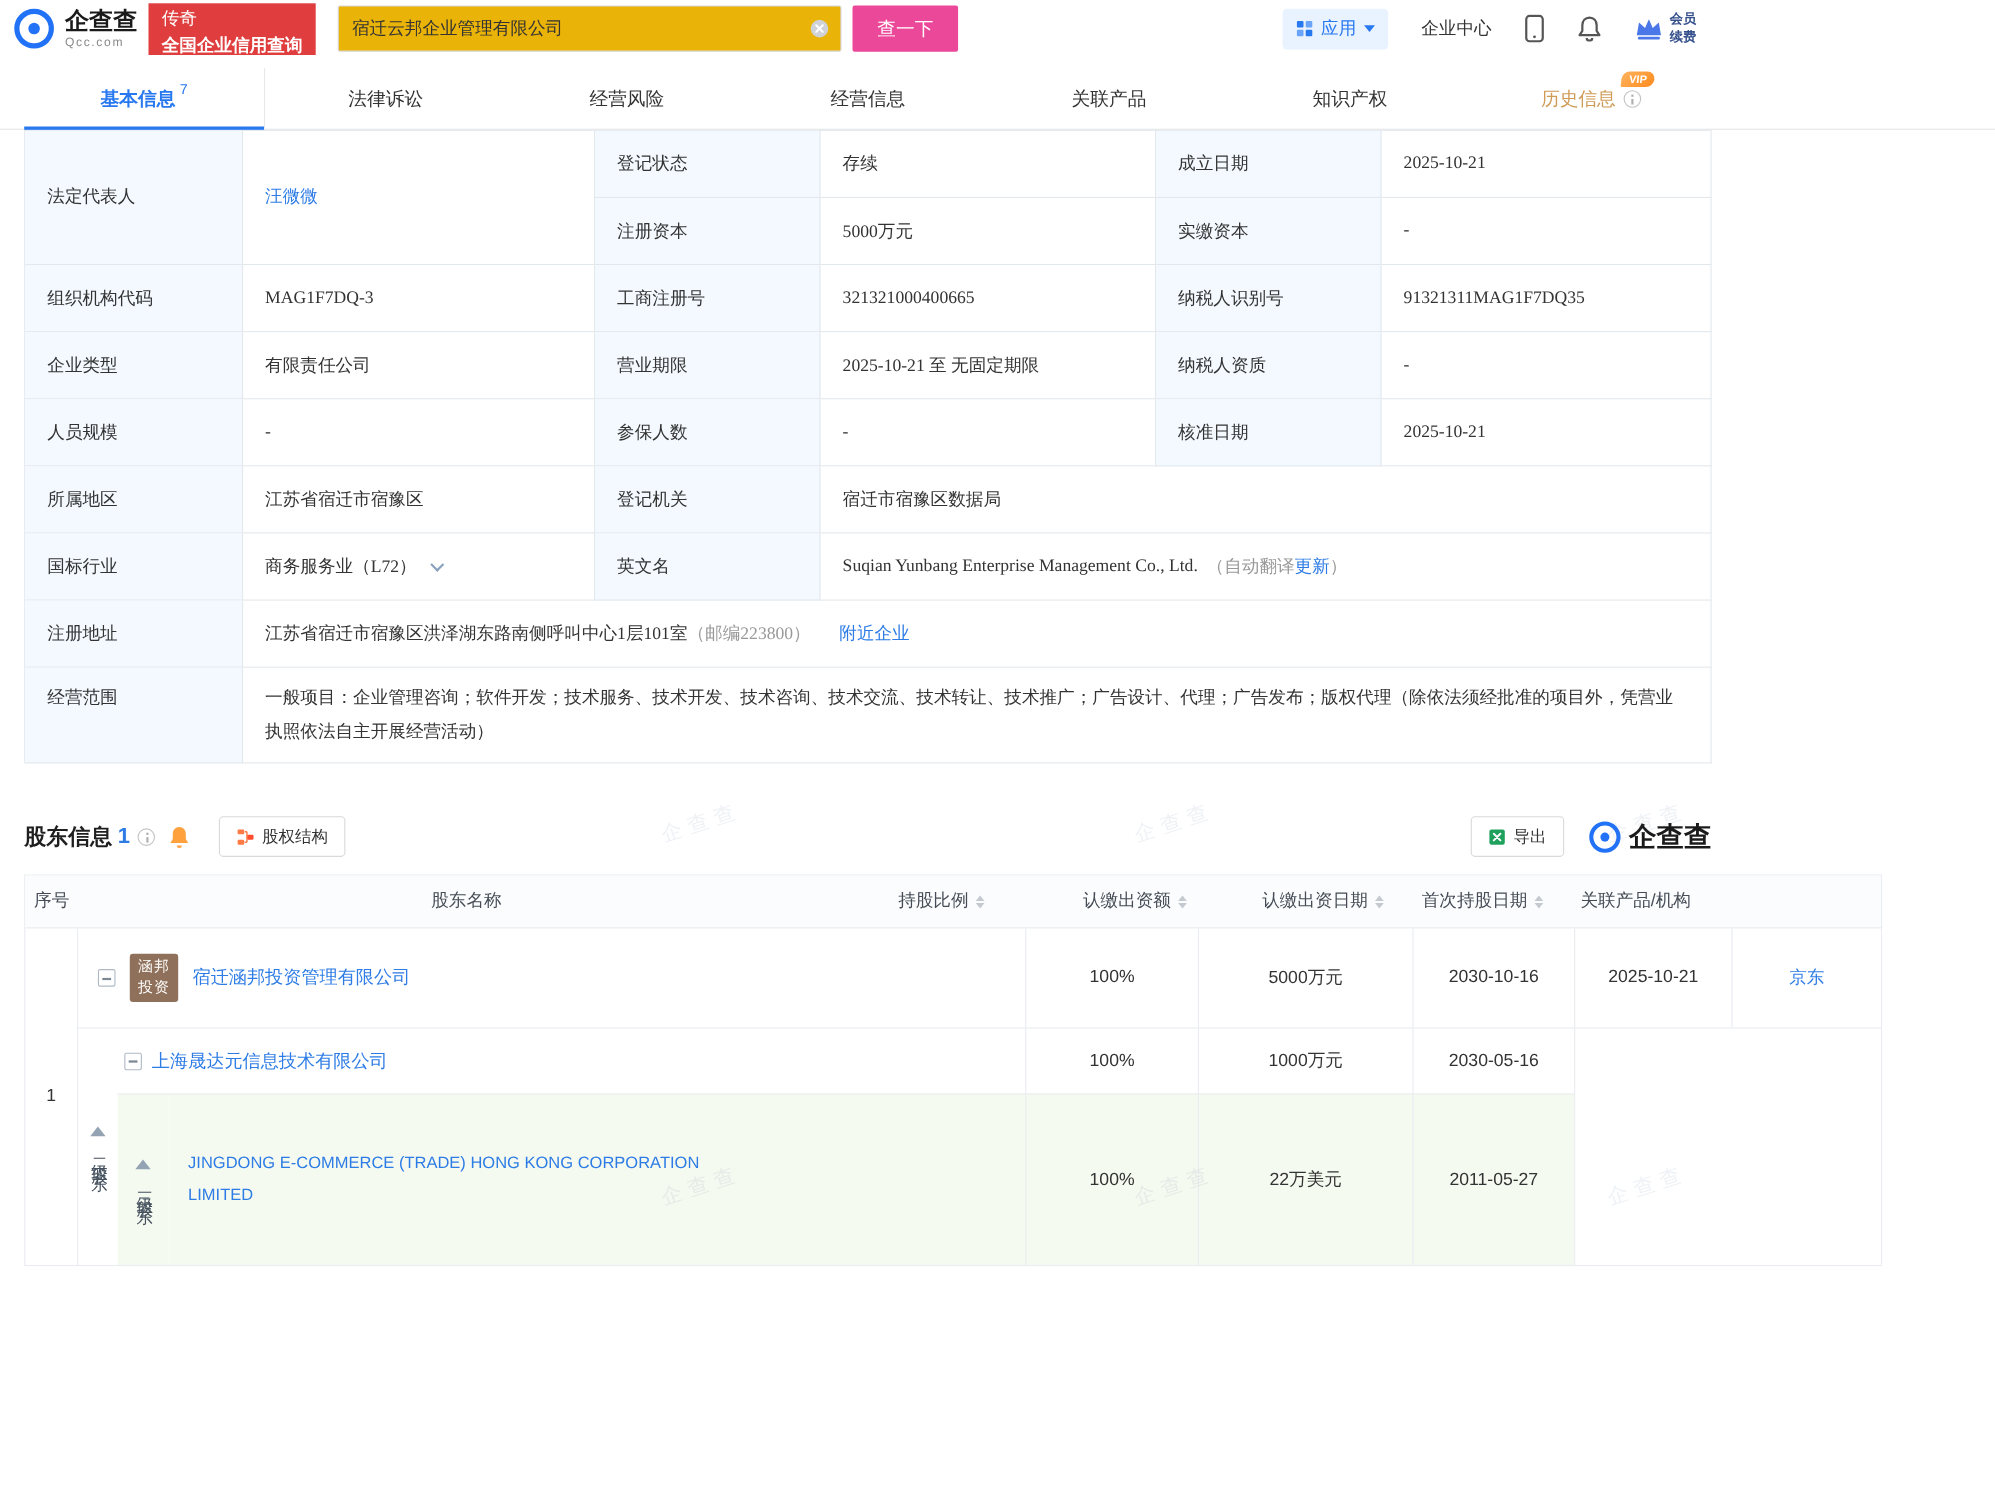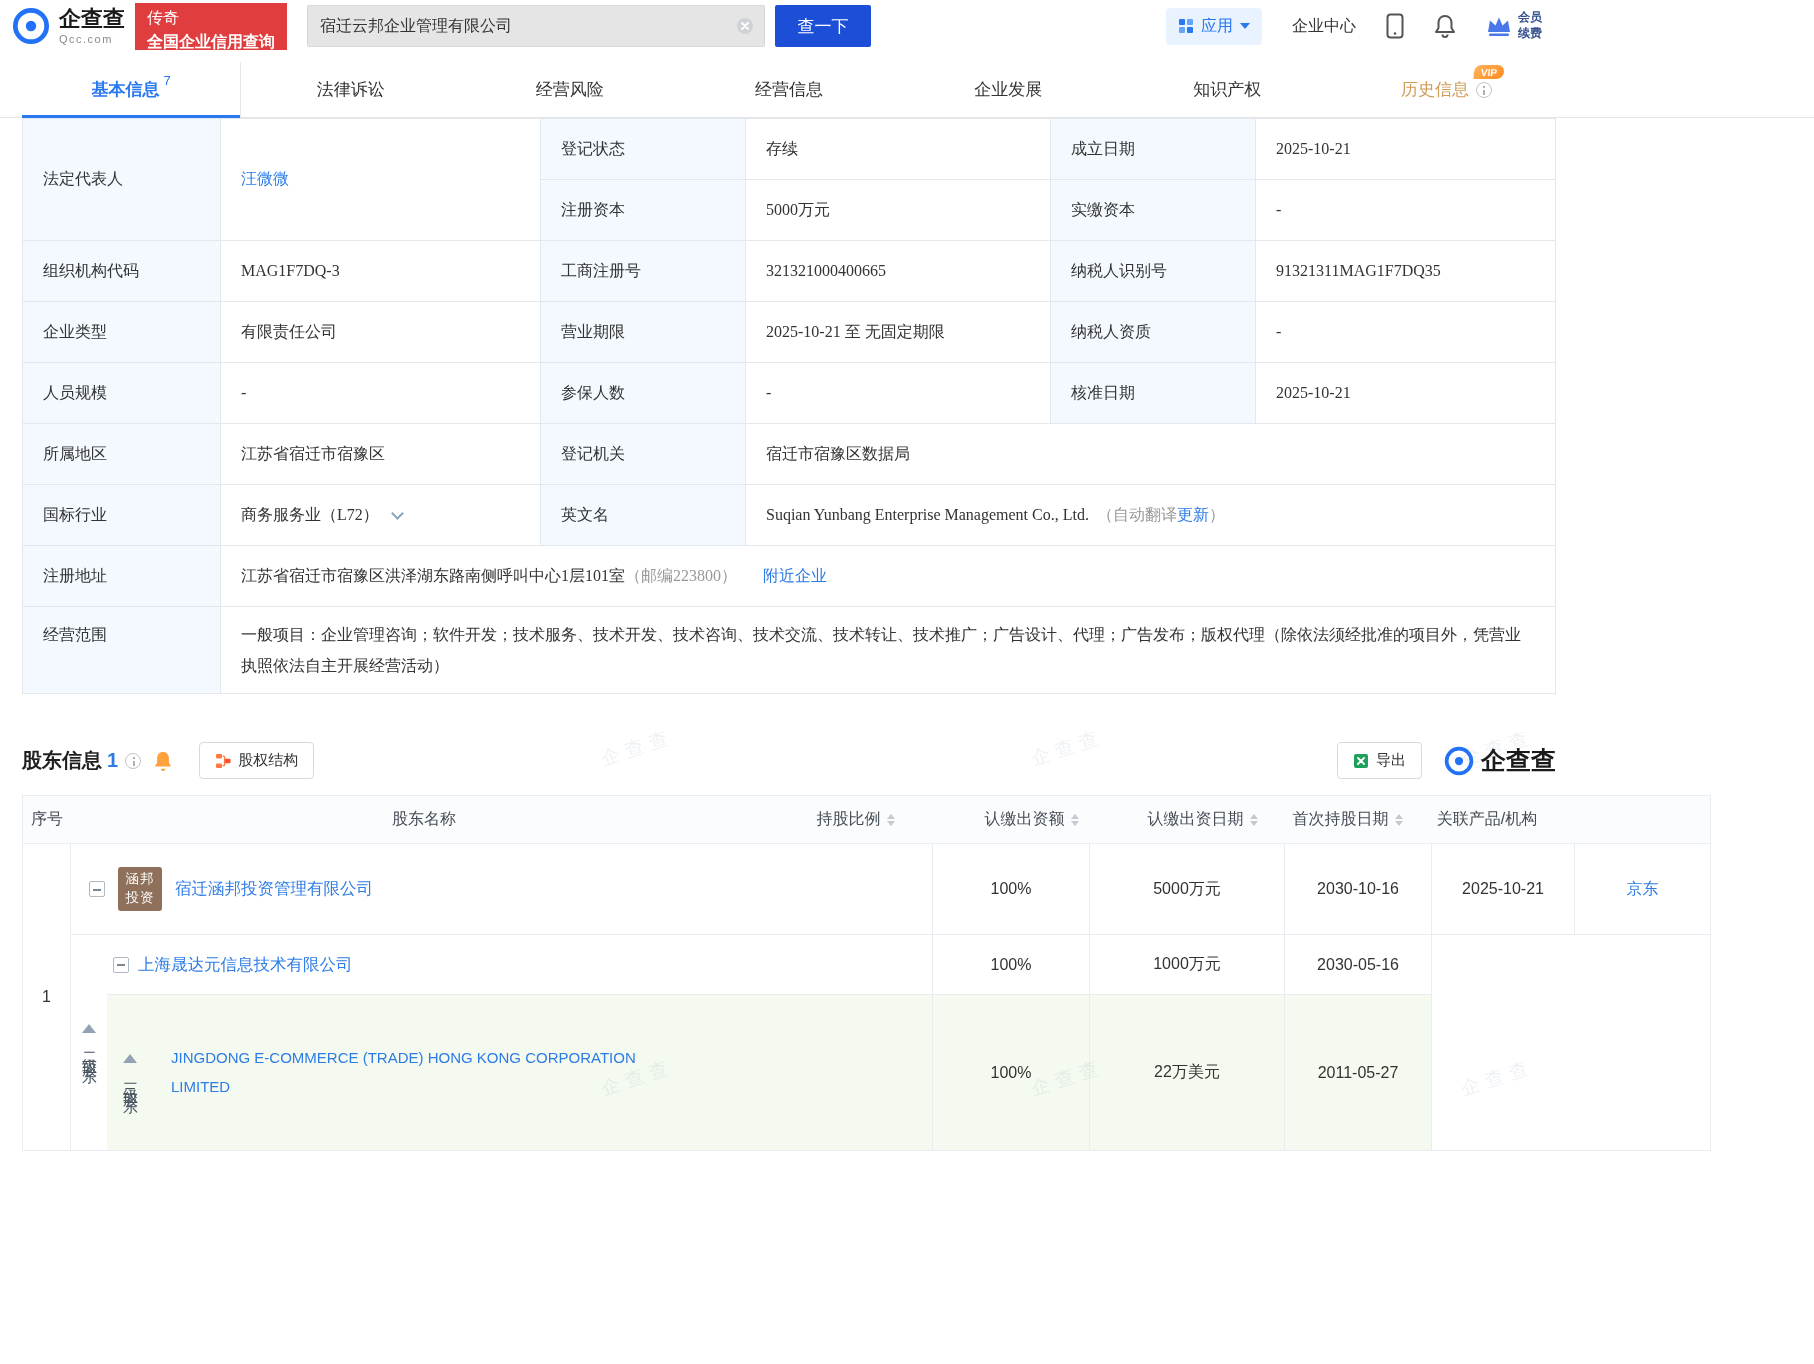--- a/index.html
+++ b/index.html
@@ -18,24 +18,24 @@
   
   .topbar { height:52px; width:1556px; display:flex; align-items:center; padding-left:12px; }
   .logo { display:flex; align-items:center; gap:9px; cursor:pointer; }
   .logo-txt { display:flex; flex-direction:column; }
   .logo-main { font-size:22px; font-weight:bold; color:#1a1a1a; line-height:1; }
   .logo-sub { font-size:11px; color:#8a8a8a; letter-spacing:1.5px; margin-top:3px; }
   .promo { margin-left:10px; background:#e03e3e; color:#fff; height:47px; padding:3px 12px; cursor:pointer; }
   .promo-l1 { font-size:16px; line-height:1.5; }
   .promo-l2 { font-size:16px; font-weight:bold; line-height:1.45; }
   .searchbox { margin-left:20px; width:458px; height:42px; border:1px solid #d8d8d8; border-radius:2px;
-               display:flex; align-items:center; padding:0 10px; background:#e5e5e5; }
+               display:flex; align-items:center; padding:0 10px; background:#eab308; }
   .searchbox input { flex:1; border:none; outline:none; font-size:16px; color:#333; font-family:inherit; background:transparent; }
   .clear-btn { display:flex; cursor:pointer; flex:none; }
-  .search-btn { margin-left:10px; width:96px; height:42px; background:#1d4ed8; color:#fff; font-size:17px;
+  .search-btn { margin-left:10px; width:96px; height:42px; background:#ec4899; color:#fff; font-size:17px;
                 border:none; border-radius:2px; cursor:pointer; font-family:inherit; }
   .nav { margin-left:auto; display:flex; align-items:center; gap:30px; padding-right:14px; }
   .apps-chip { display:flex; align-items:center; gap:7px; background:#e9f2ff; border-radius:4px;
                padding:8px 12px; color:#2878f0; font-size:16px; font-weight:normal; cursor:pointer; }
   .caret-down { width:0; height:0; border-left:5px solid transparent; border-right:5px solid transparent;
                 border-top:6px solid #2878f0; }
   .nav-text { font-size:16px; color:#333; cursor:pointer; }
   .nav-ic { display:flex; cursor:pointer; }
   .member { display:flex; align-items:center; gap:6px; cursor:pointer; }
   .member-text { font-size:12px; color:#35508c; font-weight:bold; line-height:1.3; }
@@ -210,21 +210,21 @@
     <div class="tab">
         <span>法律诉讼</span>
       </div>
     <div class="tab">
         <span>经营风险</span>
       </div>
     <div class="tab">
         <span>经营信息</span>
       </div>
     <div class="tab">
-        <span>企业发展</span>
+        <span>关联产品</span>
       </div>
     <div class="tab">
         <span>知识产权</span>
       </div>
     <div class="tab tab-vip">
       <span>历史信息</span>
       <span class="vip-badge">VIP</span>
       <span class="icircle"></span>
     </div>
   </div>

